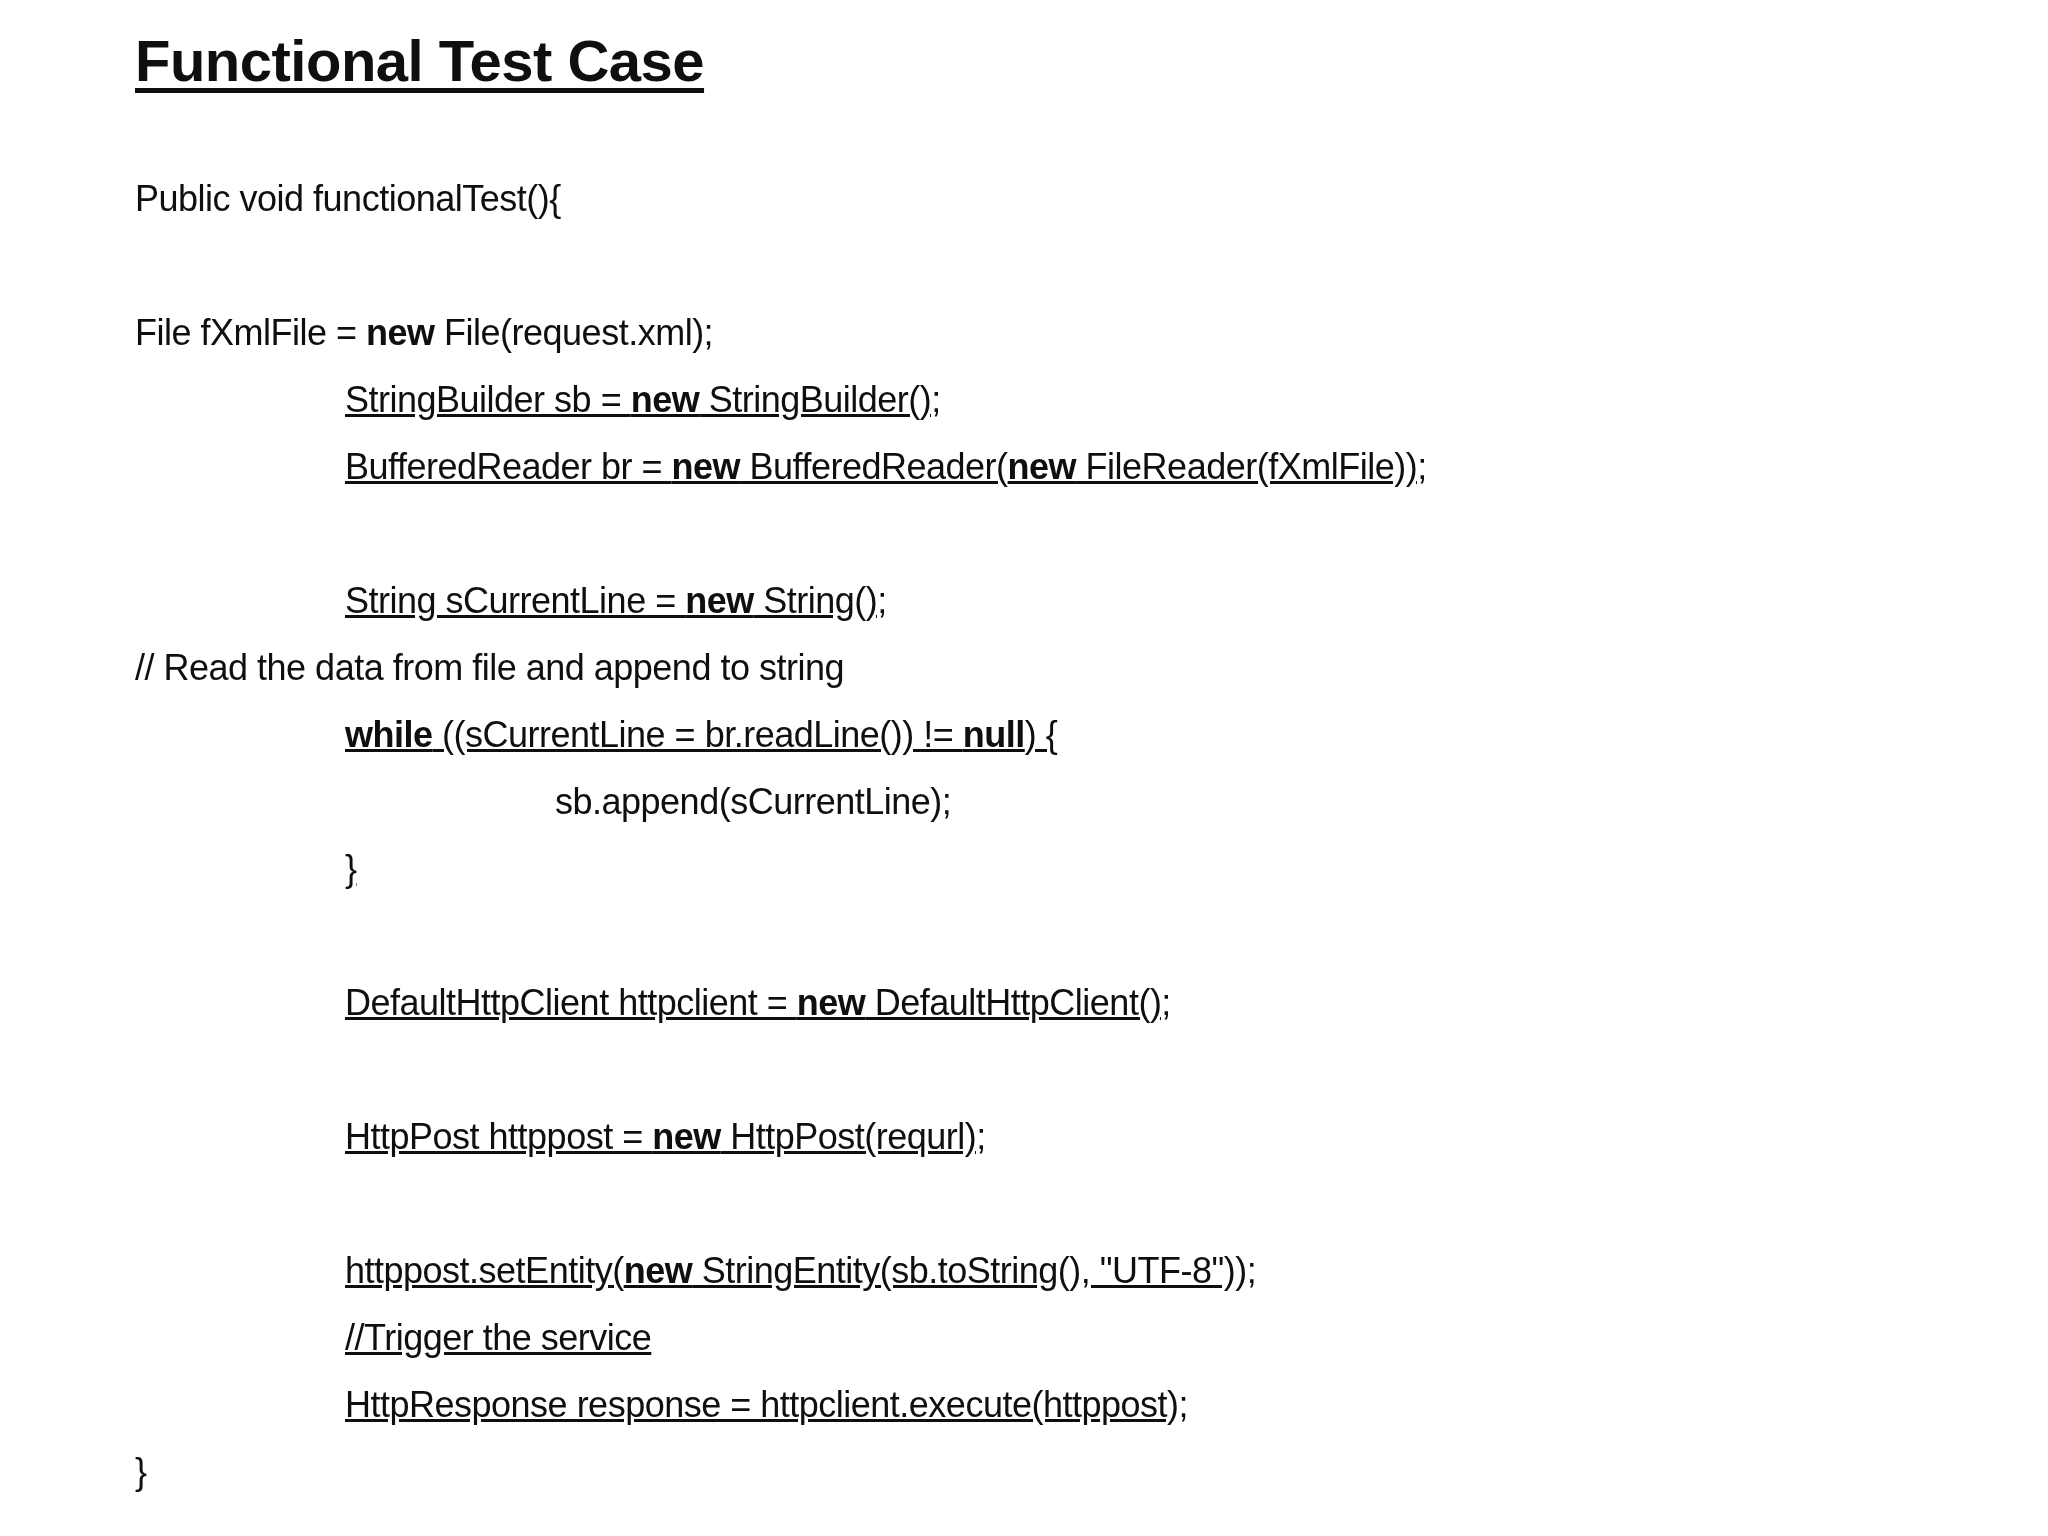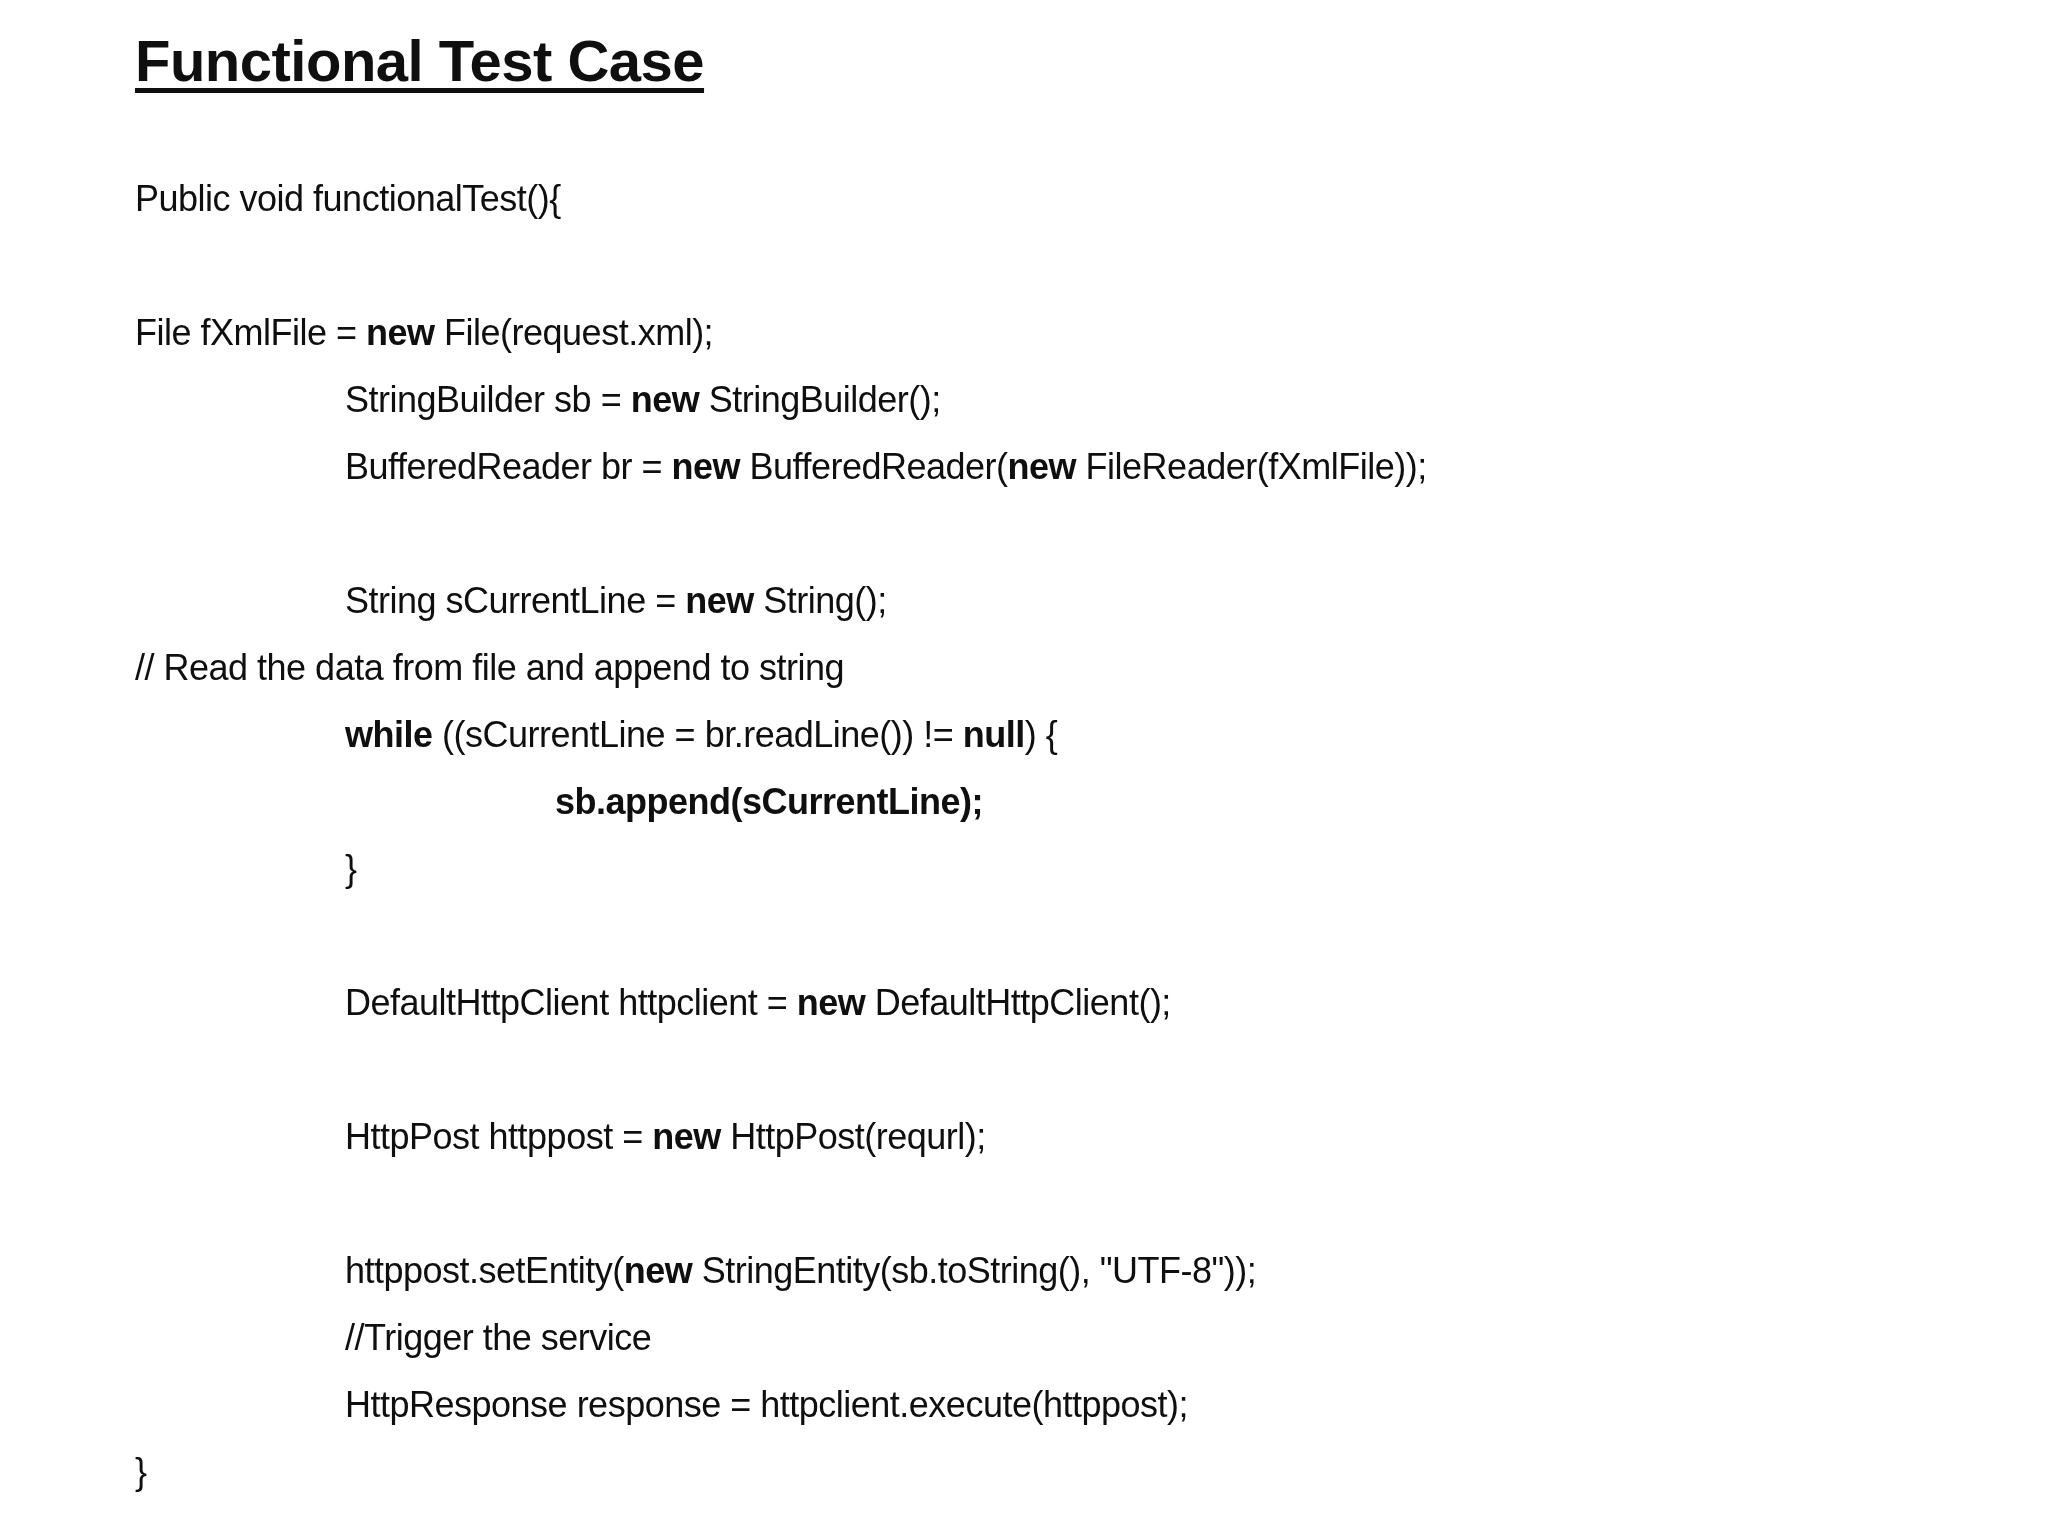--- a/index.html
+++ b/index.html
@@ -32,22 +32,22 @@
   }
   .code {
     font-size: 36px;
     line-height: 67px;
     letter-spacing: -0.5px;
     white-space: pre;
   }
   .code .line {
     height: 67px;
   }
-  .code .ind1 { padding-left: 210px; }
-  .code .ind2 { padding-left: 420px; font-weight: bold; }
+  .code .ind1 { padding-left: 210px; text-decoration: underline; }
+  .code .ind2 { padding-left: 420px; }
   .code .b { font-weight: 700; }
 </style>
 </head>
 <body>
 
 <div class="page">
   <h1 class="title">
     <span>Functional Test Case</span>
   </h1>
   <div class="code"><div class="line ind0"><span>Public void functionalTest(){</span></div><div class="line ind0">&nbsp;</div><div class="line ind0"><span>File fXmlFile = </span><span class="b">new</span><span> File(request.xml);</span></div><div class="line ind1"><span>StringBuilder sb = </span><span class="b">new</span><span> StringBuilder();</span></div><div class="line ind1"><span>BufferedReader br = </span><span class="b">new</span><span> BufferedReader(</span><span class="b">new</span><span> FileReader(fXmlFile));</span></div><div class="line ind0">&nbsp;</div><div class="line ind1"><span>String sCurrentLine = </span><span class="b">new</span><span> String();</span></div><div class="line ind0"><span>// Read the data from file and append to string</span></div><div class="line ind1"><span class="b">while</span><span> ((sCurrentLine = br.readLine()) != </span><span class="b">null</span><span>) {</span></div><div class="line ind2"><span>sb.append(sCurrentLine);</span></div><div class="line ind1"><span>}</span></div><div class="line ind0">&nbsp;</div><div class="line ind1"><span>DefaultHttpClient httpclient = </span><span class="b">new</span><span> DefaultHttpClient();</span></div><div class="line ind0">&nbsp;</div><div class="line ind1"><span>HttpPost httppost = </span><span class="b">new</span><span> HttpPost(requrl);</span></div><div class="line ind0">&nbsp;</div><div class="line ind1"><span>httppost.setEntity(</span><span class="b">new</span><span> StringEntity(sb.toString(), "UTF-8"));</span></div><div class="line ind1"><span>//Trigger the service</span></div><div class="line ind1"><span>HttpResponse response = httpclient.execute(httppost);</span></div><div class="line ind0"><span>}</span></div></div>

